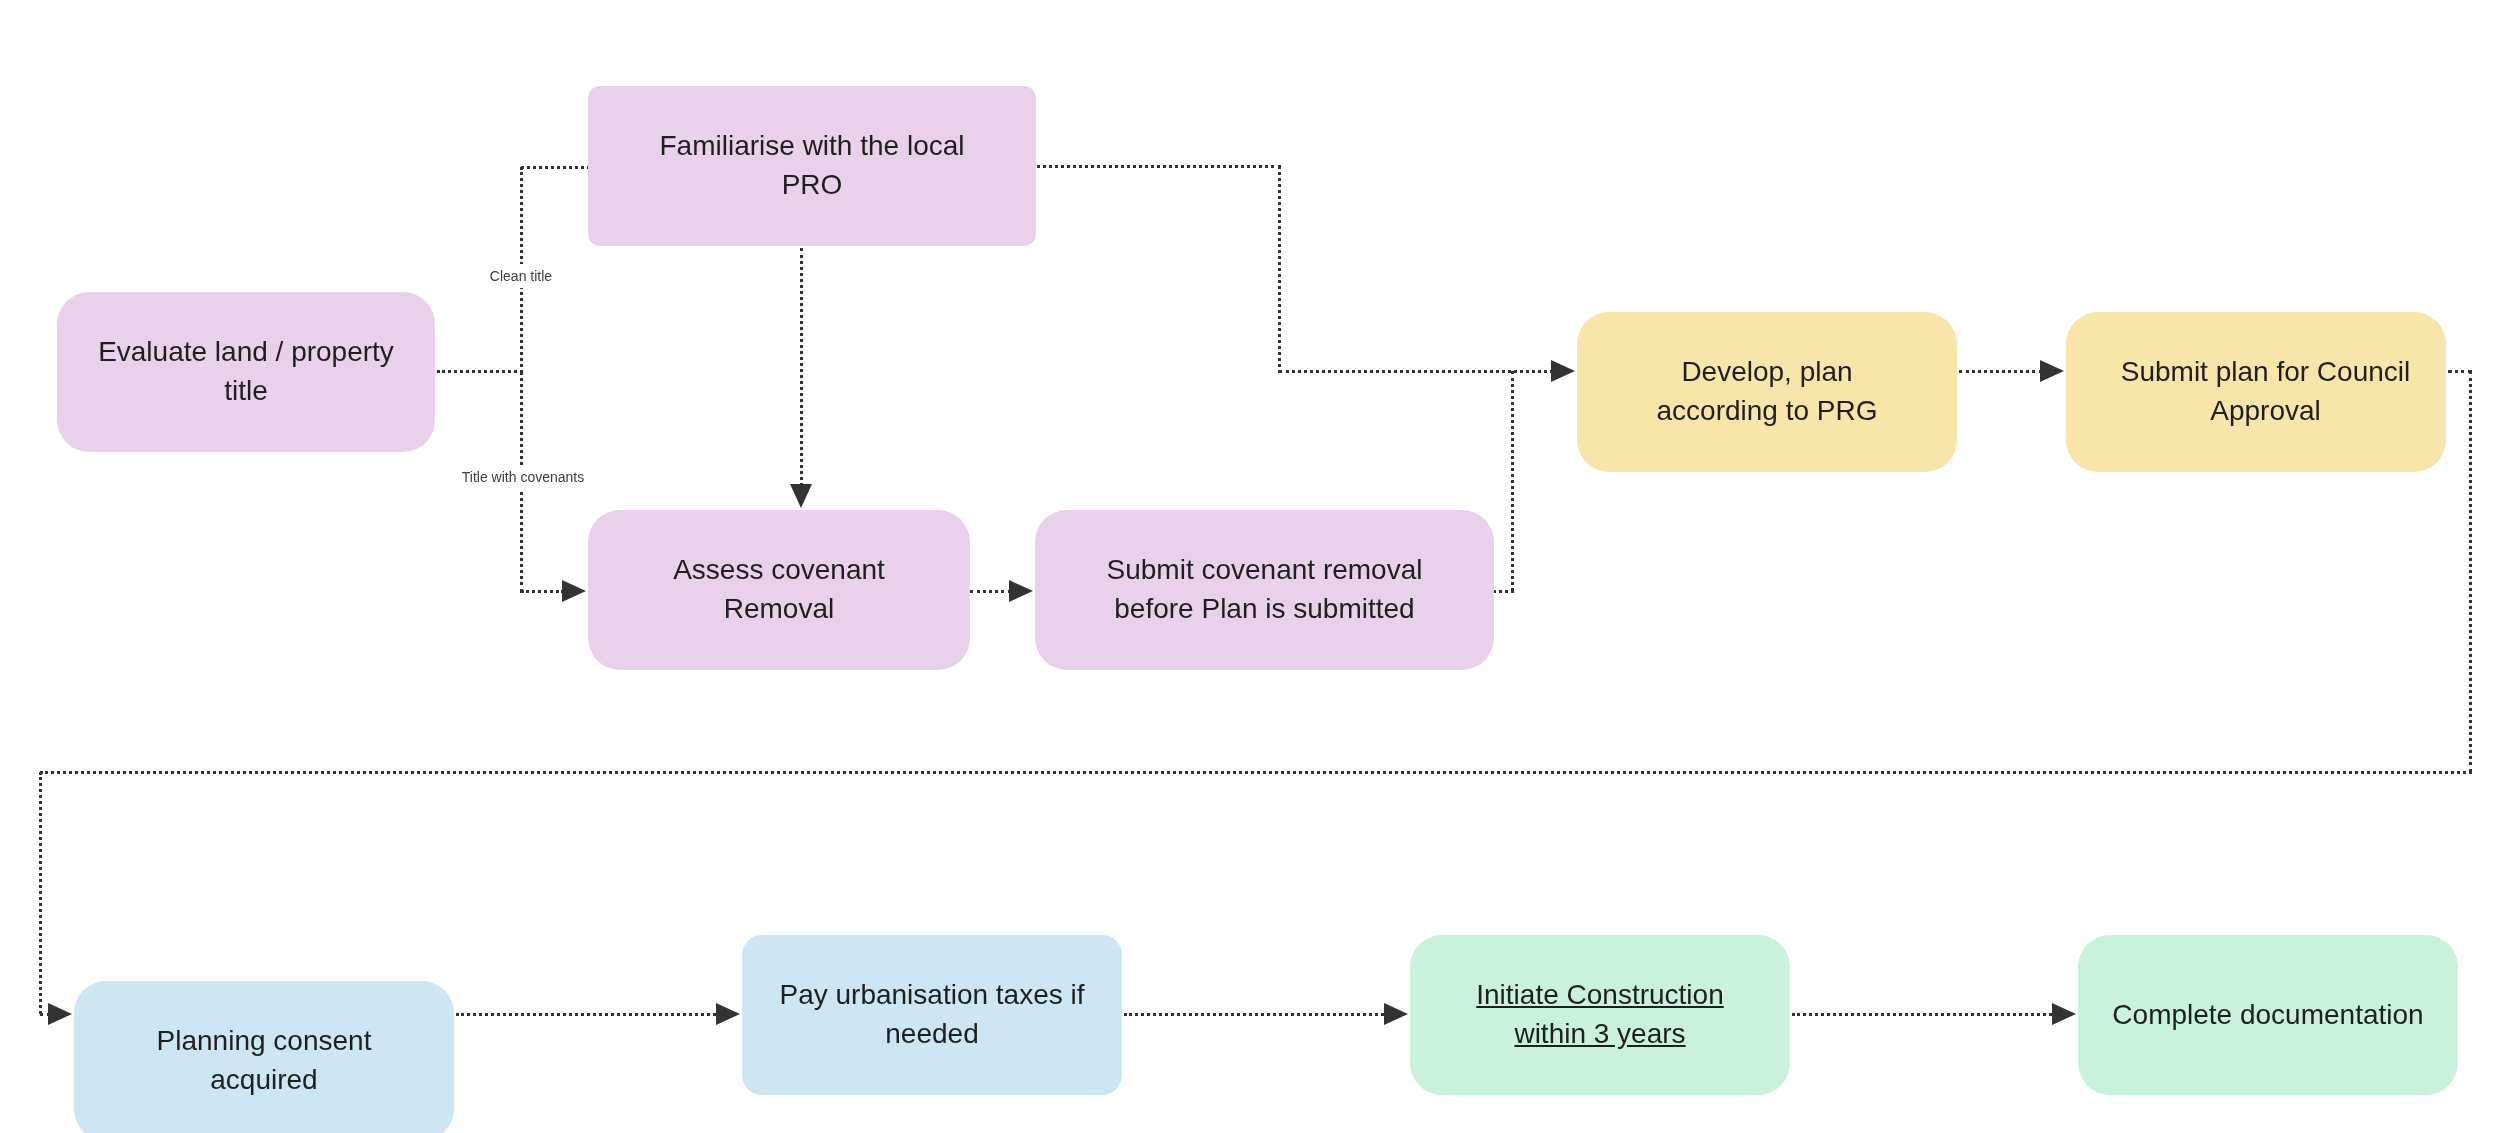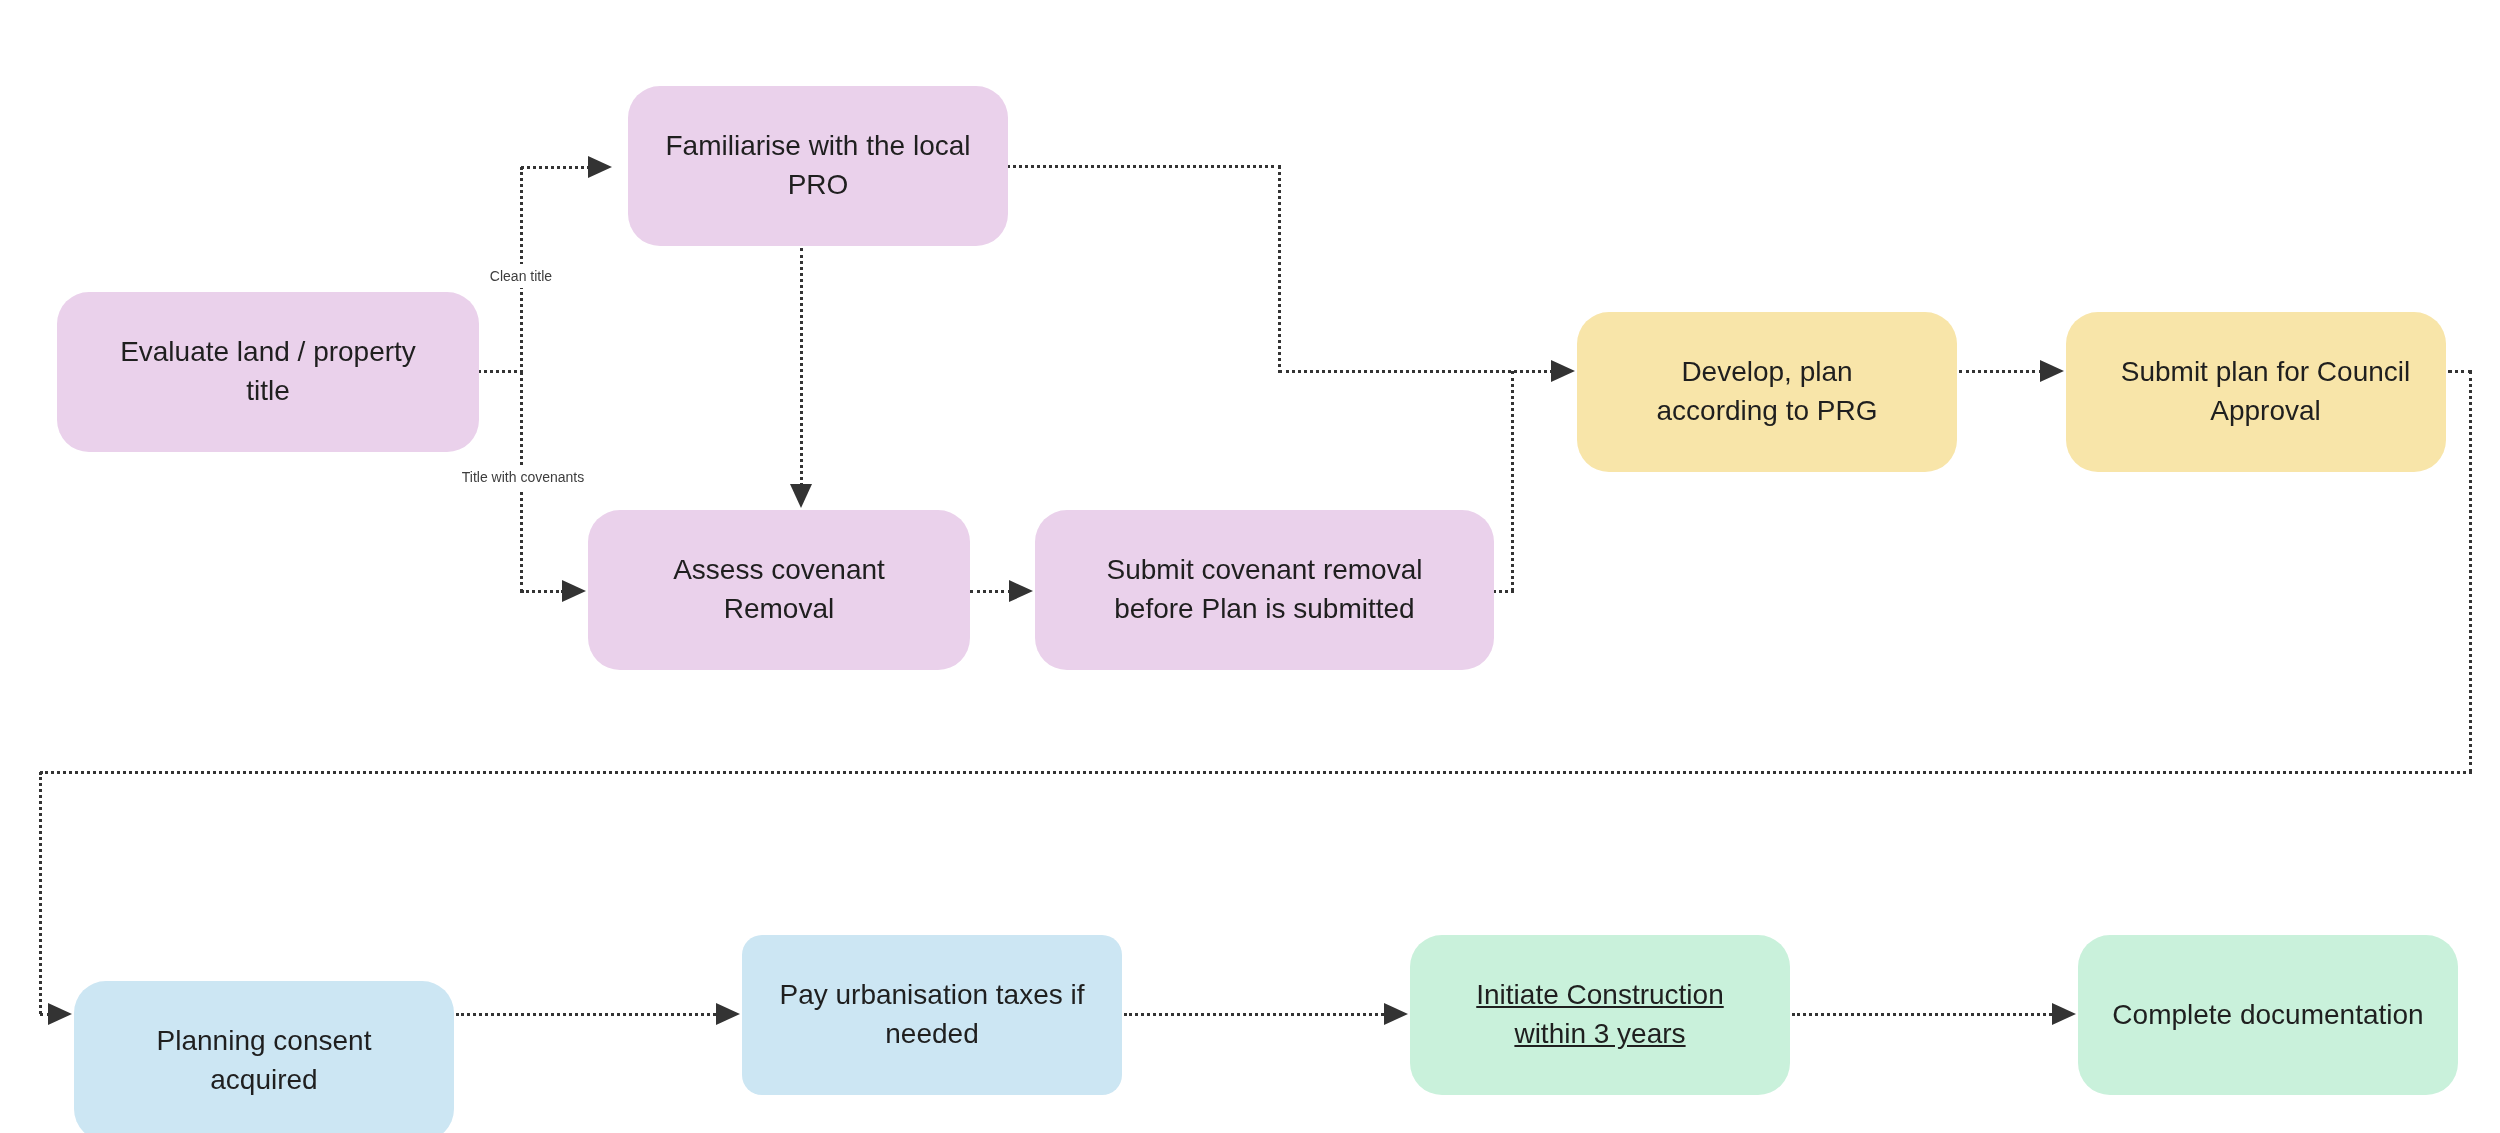--- a/index.html
+++ b/index.html
@@ -86,23 +86,23 @@
       <div class="arrow right" style="left: 48px; top: 1003px;"></div>
       <div class="arrow right" style="left: 716px; top: 1003px;"></div>
       <div class="arrow right" style="left: 1384px; top: 1003px;"></div>
       <div class="arrow right" style="left: 2052px; top: 1003px;"></div>
     </div>
   <div id="labels-layer">
       <div class="edge-label" style="left: 521px; top: 276px;">Clean title</div>
       <div class="edge-label" style="left: 523px; top: 477px;">Title with covenants</div>
     </div>
   <div id="nodes-layer">
-      <div class="node purple" style="left: 57px; top: 292px; width: 422px; height: 160px;"><span>Evaluate land / property
+      <div class="node purple" style="left: 57px; top: 292px; width: 378px; height: 160px;"><span>Evaluate land / property
 title</span></div>
-      <div class="node purple" style="left: 628px; top: 86px; width: 380px; height: 160px;"><span>Familiarise with the local
+      <div class="node purple" style="left: 588px; top: 86px; width: 448px; height: 160px; border-radius: 12px;"><span>Familiarise with the local
 PRO</span></div>
       <div class="node purple" style="left: 588px; top: 510px; width: 382px; height: 160px;"><span>Assess covenant
 Removal</span></div>
       <div class="node purple" style="left: 1035px; top: 510px; width: 459px; height: 160px;"><span>Submit covenant removal
 before Plan is submitted</span></div>
       <div class="node yellow" style="left: 1577px; top: 292px; width: 380px; height: 160px;"><span>Develop, plan
 according to PRG</span></div>
       <div class="node yellow" style="left: 2066px; top: 292px; width: 380px; height: 160px; padding-left: 43px;"><span>Submit plan for Council
 Approval</span></div>
       <div class="node blue" style="left: 74px; top: 935px; width: 380px; height: 160px; margin-top: 46px;"><span>Planning consent

